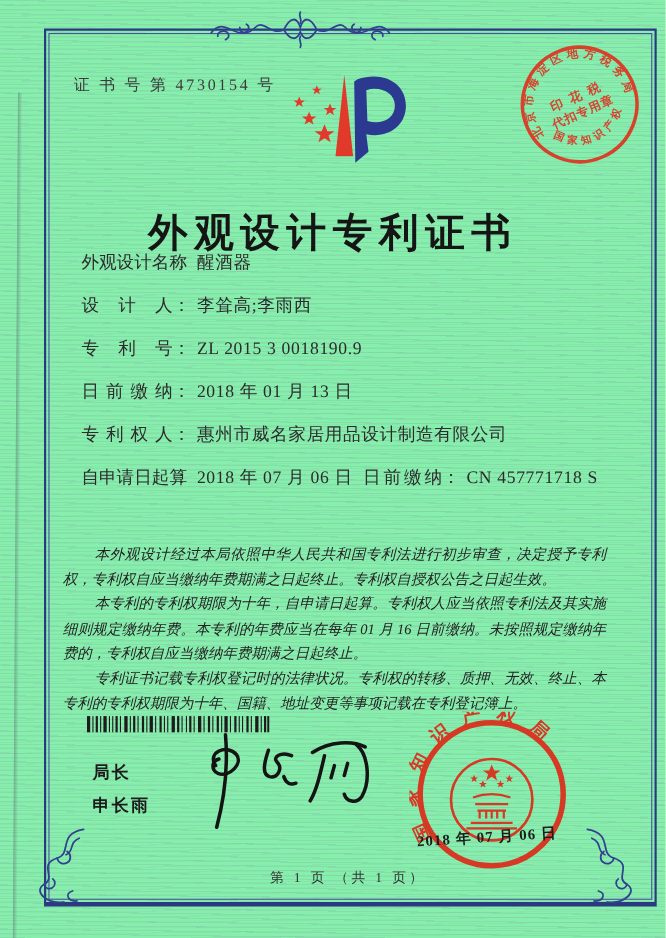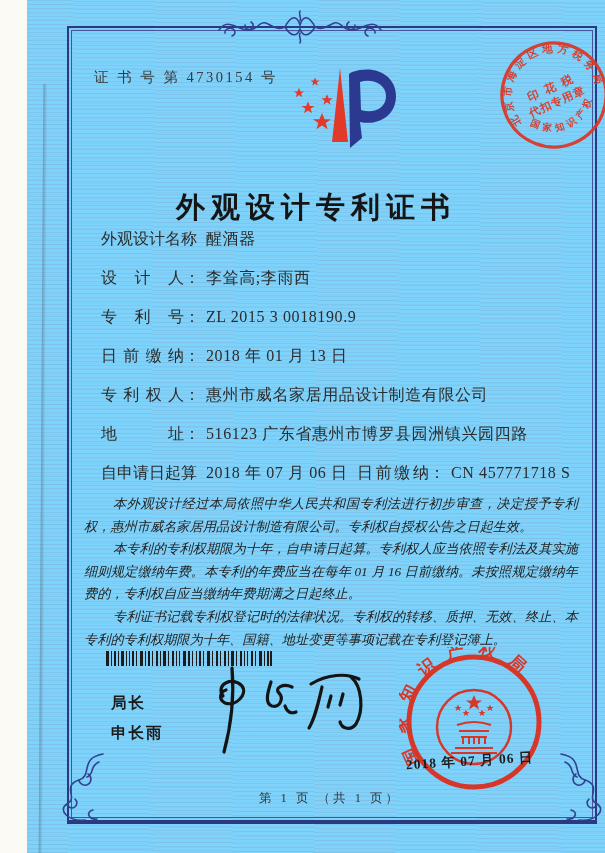--- a/index.html
+++ b/index.html
@@ -5,22 +5,21 @@
   html,body{margin:0;padding:0;}
   body{
     width:605px;height:853px;overflow:hidden;
     background:#fbfaf4;
     font-family:"Liberation Serif","DejaVu Serif",serif;
     color:#222;
     position:relative;
   }
   .page{
     position:absolute;inset:0;
-    background-color:#7dd3fc;
-    margin-left:27px;
+    background-color:#86efac;
   }
   
   .paper-texture{
     position:absolute;inset:0;
     background-image:
       repeating-linear-gradient(0.7deg, rgba(120,132,170,0.16) 0 1px, transparent 1px 4px),
       repeating-linear-gradient(-0.7deg, rgba(150,140,150,0.10) 0 1px, transparent 1px 5px);
   }
   .scan-edge{
     position:absolute;left:14px;top:84px;bottom:0;width:4px;
@@ -37,21 +36,21 @@
     border:1px solid #46549b;
   }
   .ornament{position:absolute;color:#31418f;}
   .cert-no{
     position:absolute;left:67px;top:68px;
     font-size:14.5px;letter-spacing:2.5px;color:#3a3a3a;
   }
   .logo{position:absolute;left:247px;top:64px;}
   .title{
     position:absolute;left:0;right:0;top:188px;
-    text-align:center;font-size:29px;font-weight:700;
+    text-align:center;font-size:36px;font-weight:700;
     letter-spacing:6px;color:#151515;
     font-family:"Liberation Serif","DejaVu Serif",serif;
   }
   .fields{
     position:absolute;left:74px;top:229px;width:500px;
     font-size:16px;color:#2c2c2c;
   }
   .frow{height:20px;margin-bottom:19px;position:relative;white-space:nowrap;}
   .flabel{
     display:inline-block;width:83px;
@@ -155,32 +154,29 @@
     <div class="frow">
       <span class="flabel">专利号</span><span class="fcolon">：</span><span class="fvalue">ZL 2015 3 0018190.9</span>
     </div>
     <div class="frow">
       <span class="flabel">日前缴纳</span><span class="fcolon">：</span><span class="fvalue">2018 年 01 月 13 日</span>
     </div>
     <div class="frow">
       <span class="flabel">专利权人</span><span class="fcolon">：</span><span class="fvalue">惠州市威名家居用品设计制造有限公司</span>
     </div>
     <div class="frow">
-      <span class="flabel">地址</span><span class="fcolon">：</span><span class="fvalue">516123 广东省惠州市博罗县园洲镇兴园四路</span>
-    </div>
-    <div class="frow">
       <span class="flabel">自申请日起算</span><span class="fcolon">：</span><span class="fvalue">2018 年 07 月 06 日</span>
       <span class="grant-right">
         <span class="flabel">日前缴纳</span><span class="fcolon">：</span><span class="fvalue">CN 457771718 S</span>
       </span>
     </div>
   </div>
 
   <div class="paras">
-    <p>本外观设计经过本局依照中华人民共和国专利法进行初步审查，决定授予专利权，惠州市威名家居用品设计制造有限公司。专利权自授权公告之日起生效。</p>
+    <p>本外观设计经过本局依照中华人民共和国专利法进行初步审查，决定授予专利权，专利权自应当缴纳年费期满之日起终止。专利权自授权公告之日起生效。</p>
     <p>本专利的专利权期限为十年，自申请日起算。专利权人应当依照专利法及其实施细则规定缴纳年费。本专利的年费应当在每年 01 月 16 日前缴纳。未按照规定缴纳年费的，专利权自应当缴纳年费期满之日起终止。</p>
     <p>专利证书记载专利权登记时的法律状况。专利权的转移、质押、无效、终止、本专利的专利权期限为十年、国籍、地址变更等事项记载在专利登记簿上。</p>
   </div>
 
   <svg class="barcode" width="166" height="15" viewBox="0 0 166 15">
     <g fill="#1c1c1c">
       <rect x="0" width="3" height="15"></rect>
         <rect x="5" width="1" height="15"></rect>
         <rect x="8" width="2" height="15"></rect>
       <rect x="12" width="1" height="15"></rect>

